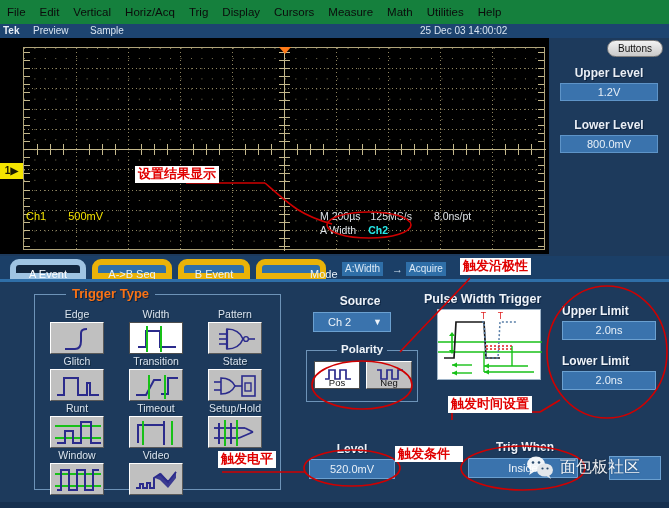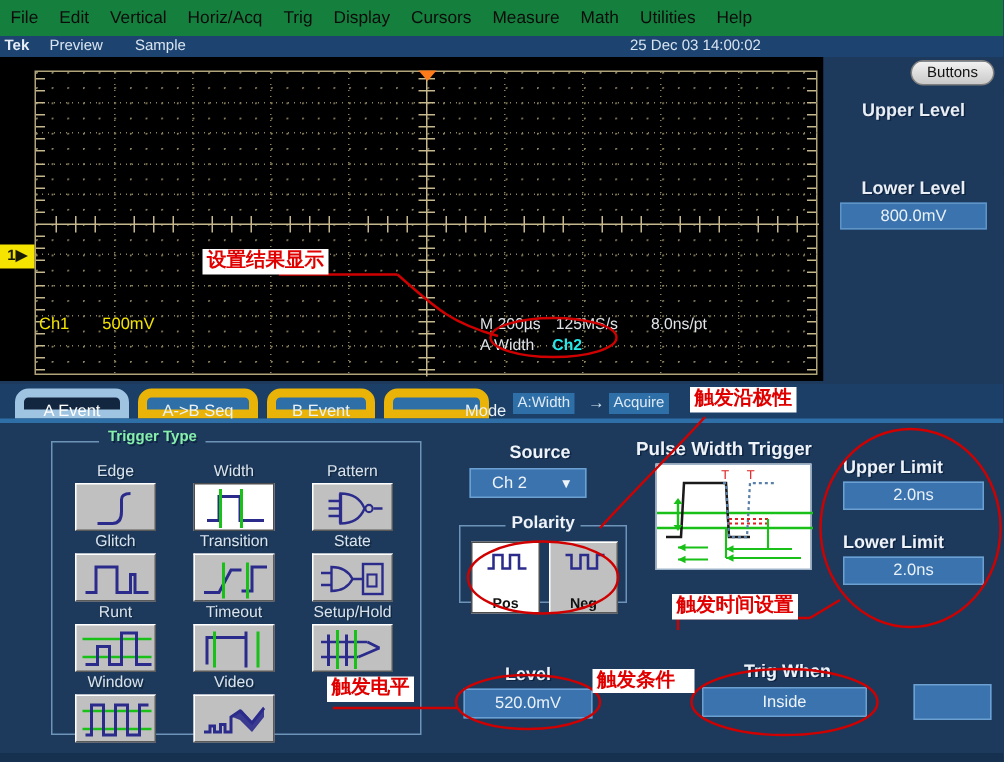--- a/index.html
+++ b/index.html
@@ -161,21 +161,21 @@
     background: #1d3a5c;
   }
 
   
   #trigger-type-box {
     position: absolute; left: 34px; top: 12px; width: 247px; height: 196px;
     border: 1px solid #6d93b8;
   }
   #trigger-type-legend {
     position: absolute; left: 66px; top: 4px; padding: 0 6px;
-    background: #1d3a5c; font-size: 10px; font-weight: bold; color: #86efac;
+    background: #1d3a5c; font-size: 13px; font-weight: bold; color: #f97316;
     text-shadow: 1px 1px 0 #0d2340;
   }
   .tt-cell { position: absolute; width: 62px; }
   .tt-label {
     font-size: 10.5px; color: #d9e3ee; text-align: center; height: 13px; line-height: 13px;
     text-shadow: 1px 1px 0 #12293f;
   }
   .tt-btn {
     width: 54px; height: 32px; margin: 1px auto 0;
     background: #c0c0c0; border: 1px solid #ffffff;
@@ -199,23 +199,23 @@
   #source-select .caret { position: absolute; right: 8px; font-size: 9px; }
   #polarity-box {
     position: absolute; left: 306px; top: 68px; width: 112px; height: 52px;
     border: 1px solid #6d93b8;
   }
   #polarity-legend {
     position: absolute; left: 30px; top: -8px; padding: 0 4px;
     background: #1d3a5c; font-size: 11.5px; font-weight: bold; color: #eef3f9;
   }
   .pol-btn {
-    position: absolute; top: 10px; width: 46px; height: 48px;
+    position: absolute; top: 10px; width: 46px; height: 28px;
     border: 1px solid #ffffff; border-right-color: #5a5a5a; border-bottom-color: #5a5a5a;
-    background: #c0c0c0; overflow: hidden; font-weight: bold;
+    background: #c0c0c0; overflow: hidden;
   }
   .pol-btn.sel { background: #ffffff; border: 1px solid #4d4d4d; }
   .pol-text { position: absolute; left: 0; bottom: 0px; width: 100%; text-align: center;
     font-size: 9.5px; color: #111; }
 
   
   #pwt-title {
     position: absolute; left: 424px; top: 10px; width: 140px;
     font-size: 12.5px; font-weight: bold; color: #eef3f9;
     text-shadow: 1px 1px 0 #0d2340;
@@ -449,20 +449,21 @@
   </div>
 
   <div class="panel-rule" style="top:60px"></div>
   <div class="panel-rule" style="top:115px"></div>
   <div class="panel-rule" style="top:170px"></div>
   <div id="rightpanel">
     <div class="buttons-chip">Buttons</div>
 
     <div class="level-block" id="upper-level-block">
       <div class="level-label">Upper Level</div>
+      <div class="level-field">1.2V</div>
     </div>
 
     <div class="level-block" id="lower-level-block">
       <div class="level-label">Lower Level</div>
       <div class="level-field">800.0mV</div>
     </div>
   </div>
 
   <div id="tabbar">
     <div class="tab active" id="tab-a-event">A Event</div>
@@ -694,14 +695,27 @@
   <div class="anno" id="anno-result-display" style="left:135px; top:166px;">设置结果显示</div>
 
   <div class="anno" id="anno-edge-polarity" style="left:460px; top:258px;">触发沿极性</div>
 
   <div class="anno" id="anno-time-setting" style="left:448px; top:396px;">触发时间设置</div>
 
   <div class="anno" id="anno-trigger-level" style="left:218px; top:451px;">触发电平</div>
 
   <div class="anno" id="anno-trigger-condition" style="left:395px; top:446px; width:68px; white-space:normal; line-height:1.05;">触发条件</div>
 
+  <div id="watermark">
+    <svg width="30" height="24" viewBox="0 0 30 24">
+      <ellipse cx="11" cy="9" rx="9" ry="7.4" fill="#ffffff"></ellipse>
+      <path d="M6 15 L4 20 L9.5 16.6 Z" fill="#ffffff"></path>
+      <ellipse cx="20" cy="15" rx="8" ry="6.6" fill="#f0f0f0"></ellipse>
+      <path d="M24 20 L26 24 L21.5 21 Z" fill="#f0f0f0"></path>
+      <circle cx="8" cy="7.5" r="1.3" fill="#2b4a6b"></circle>
+      <circle cx="14" cy="7.5" r="1.3" fill="#2b4a6b"></circle>
+      <circle cx="17.5" cy="13.5" r="1.1" fill="#2b4a6b"></circle>
+      <circle cx="22.5" cy="13.5" r="1.1" fill="#2b4a6b"></circle>
+    </svg>
+    <div id="watermark-text">面包板社区</div>
+  </div>
 
 </div>
 
 </body></html>

